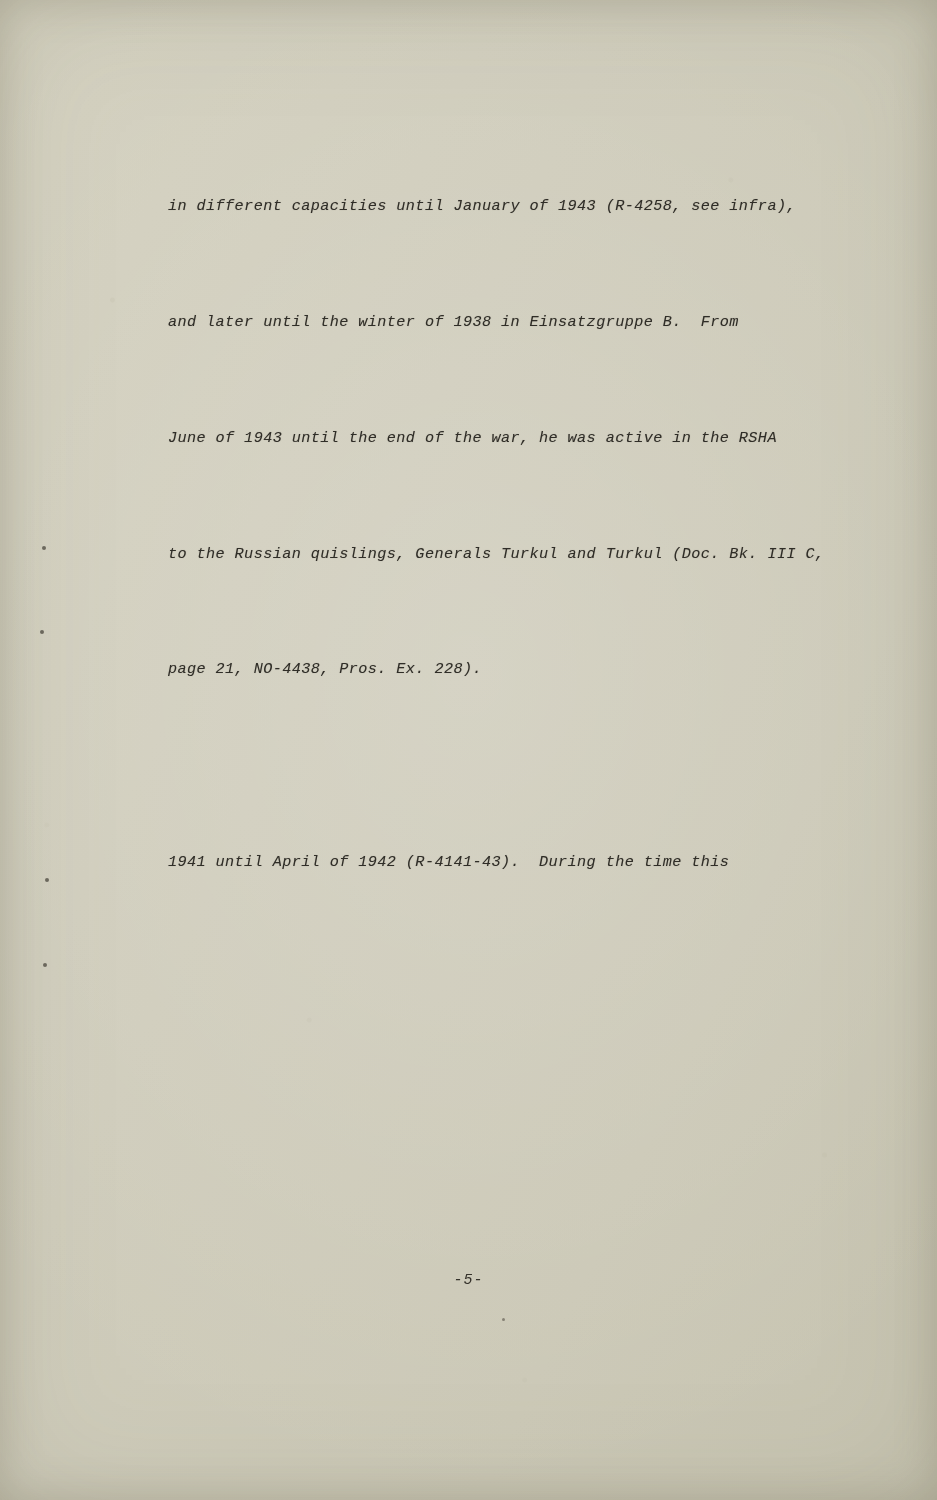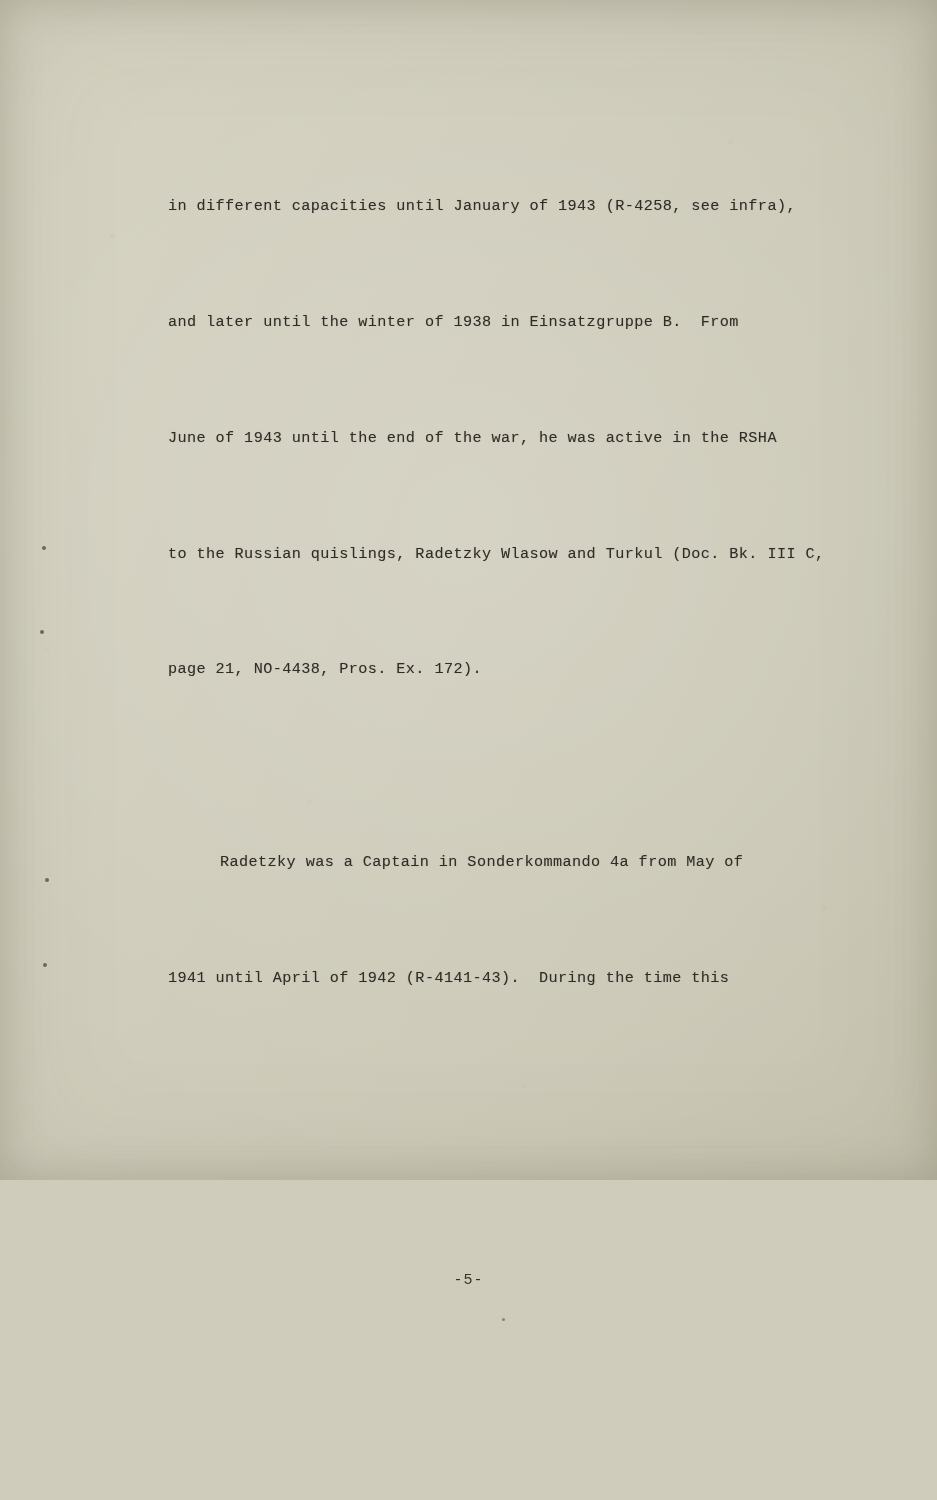--- a/index.html
+++ b/index.html
@@ -10,25 +10,26 @@
     width: 937px;
     height: 1500px;
     background: #cfccbb;
     font-family: "Liberation Mono", "DejaVu Sans Mono", monospace;
     overflow: hidden;
   }
   
   #page {
     position: relative;
     width: 937px;
-    height: 1180px;
+    height: 1500px;
     background:
       radial-gradient(ellipse 120% 90% at 50% 45%, rgba(255,255,255,0.16) 0%, rgba(255,255,255,0.0) 62%),
       linear-gradient(115deg, #d4d1c0 0%, #cfccbb 38%, #cbc8b6 72%, #c6c3b0 100%);
     box-sizing: border-box;
+    font-style: italic;
   }
   
   #page:before {
     content: "";
     position: absolute;
     inset: 0;
     pointer-events: none;
     box-shadow:
       inset 0 0 40px rgba(120,115,95,0.33),
       inset 0 0 120px rgba(130,125,105,0.18);
@@ -118,27 +119,26 @@
   <span class="margin-mark mk3"></span>
   <span class="margin-mark mk4"></span>
   <span class="margin-mark mk5"></span>
 
   <div id="typed">
 
     <p class="para">
       <span class="line">in different capacities until January of 1943 (R-4258, see infra),</span>
       <span class="line">and later until the winter of 1938 in Einsatzgruppe B.  From</span>
       <span class="line">June of 1943 until the end of the war, he was active in the RSHA</span>
-      <span class="line">to the Russian quislings, Radetzky Wlasow and Turkul (Doc. Bk. III C,</span>
-      <span class="line">page 21, NO-4438, Pros. Ex. 172).</span>
+      <span class="line">to the Russian quislings, Generals Turkul and Turkul (Doc. Bk. III C,</span>
+      <span class="line">page 21, NO-4438, Pros. Ex. 228).</span>
     </p>
 
 
     <p class="para">
-      <span class="line indent">Radetzky was a Captain in Sonderkommando 4a from May of</span>
       <span class="line">1941 until April of 1942 (R-4141-43).  During the time this</span>
       
       
     </p>
 
   </div>
 
   <div id="page-number">-5-</div>
 </div>
 

